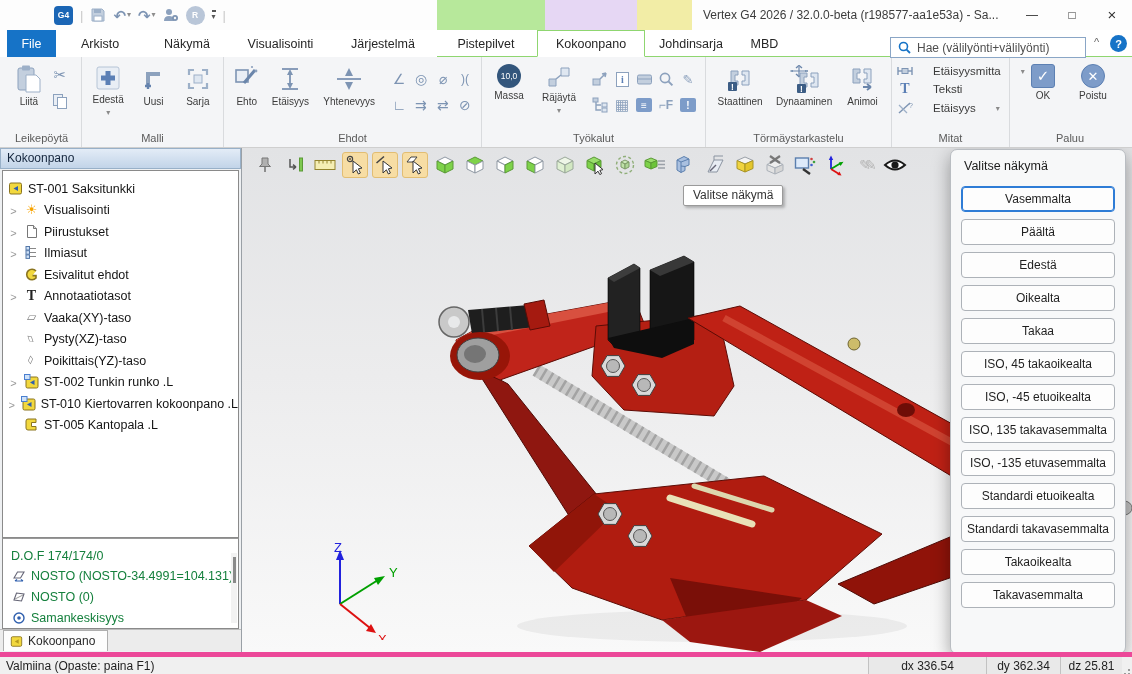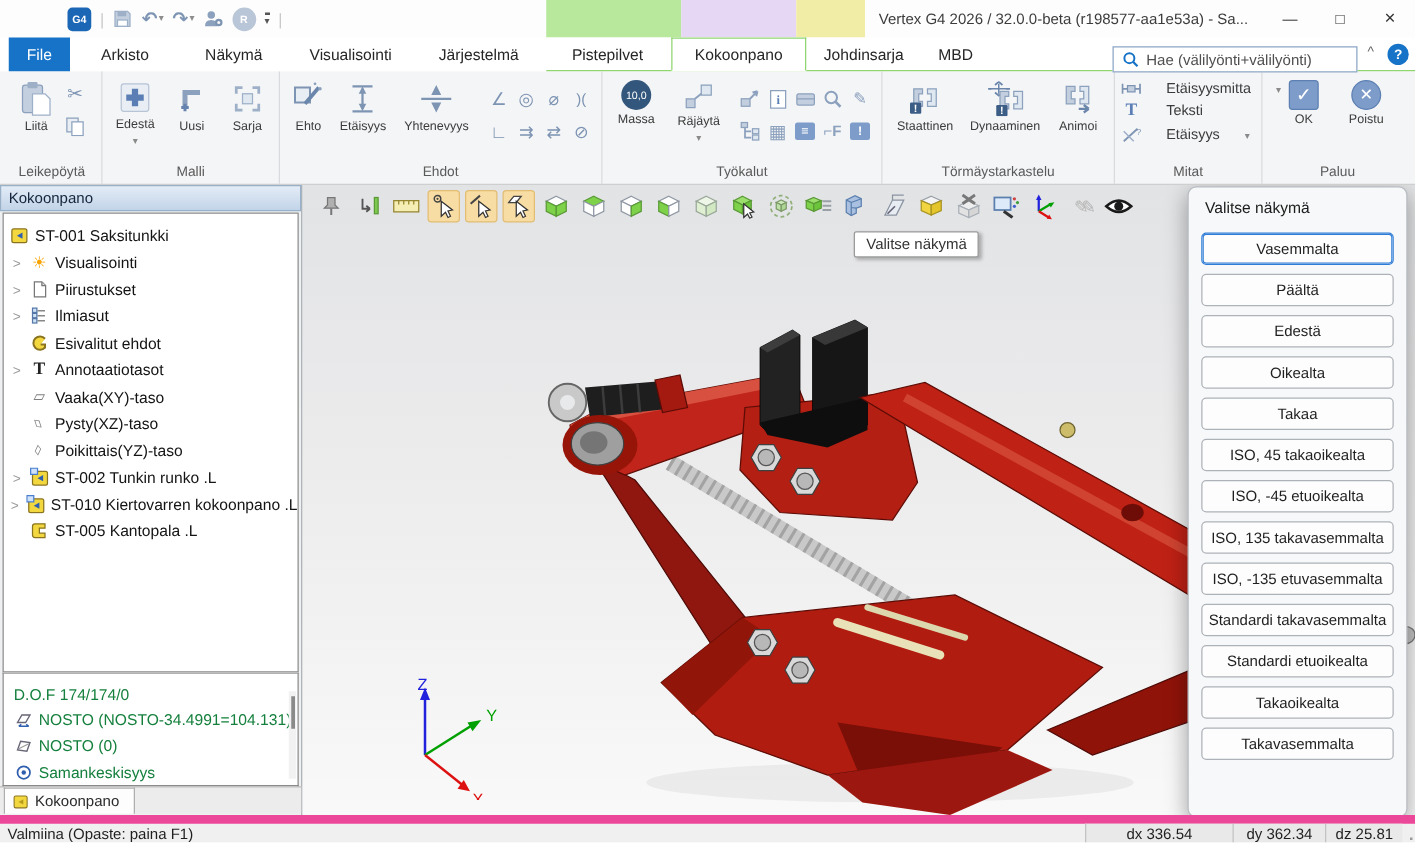--- a/index.html
+++ b/index.html
@@ -87,21 +87,21 @@
   .triad-svg { position:absolute; left:70px; top:392px; }
 
   
   .view-panel { position:absolute; left:708px; top:1px; width:176px; height:505px; background:#f7f8f9; border:1px solid #b9bdc2; border-radius:7px; box-shadow:0 6px 18px rgba(0,0,0,.35); }
   .vp-head { position:relative; padding:9px 10px 6px 13px; font-size:12.5px; color:#1c1c1c; }
   .vp-buttons { display:flex; flex-direction:column; gap:7px; padding:7px 10px; }
   .vbtn { height:26px; border:1px solid #adb2b8; border-radius:4px; background:#fdfdfd; font-size:12px; color:#1f1f1f; display:flex; align-items:center; justify-content:center; white-space:nowrap; }
   .vbtn.focused { border-color:#2e7cd6; box-shadow:inset 0 0 0 1px #2e7cd6; }
 
   
-  .statusbar { height:22px; background:#f0f0f0; border-top:7px solid #ec4899; display:flex; align-items:center; font-size:12px; color:#1f1f1f; }
+  .statusbar { height:22px; background:#f0f0f0; border-top:5px solid #ec4899; display:flex; align-items:center; font-size:12px; color:#1f1f1f; }
   .sb-msg { padding-left:6px; flex:1; }
   .sb-cell { height:100%; display:flex; align-items:center; justify-content:center; border-left:1px solid #c2c2c2; background:#e9e9e9; }
   .sb-dx { width:118px; } .sb-dy { width:74px; } .sb-dz { width:62px; }
   .grip { width:8px; height:8px; margin:10px 2px 0 0; position:relative; }
   .grip i { position:absolute; width:2px; height:2px; background:#9a9a9a; }
 </style>
 </head>
 <body>
 
 <div id="app">
@@ -819,22 +819,22 @@
         <div class="vp-buttons">
           <button class="vbtn focused">Vasemmalta</button>
           <button class="vbtn">Päältä</button>
           <button class="vbtn">Edestä</button>
           <button class="vbtn">Oikealta</button>
           <button class="vbtn">Takaa</button>
           <button class="vbtn">ISO, 45 takaoikealta</button>
           <button class="vbtn">ISO, -45 etuoikealta</button>
           <button class="vbtn">ISO, 135 takavasemmalta</button>
           <button class="vbtn">ISO, -135 etuvasemmalta</button>
+          <button class="vbtn">Standardi etuoikealta</button>
           <button class="vbtn">Standardi takavasemmalta</button>
-          <button class="vbtn">Standardi etuoikealta</button>
           <button class="vbtn">Takaoikealta</button>
           <button class="vbtn">Takavasemmalta</button>
         </div>
       </div>
     </div>
   </div>
 
   <footer class="statusbar">
     <span class="sb-msg">Valmiina (Opaste: paina F1)</span>
     <span class="sb-cell sb-dx">dx 336.54</span>

